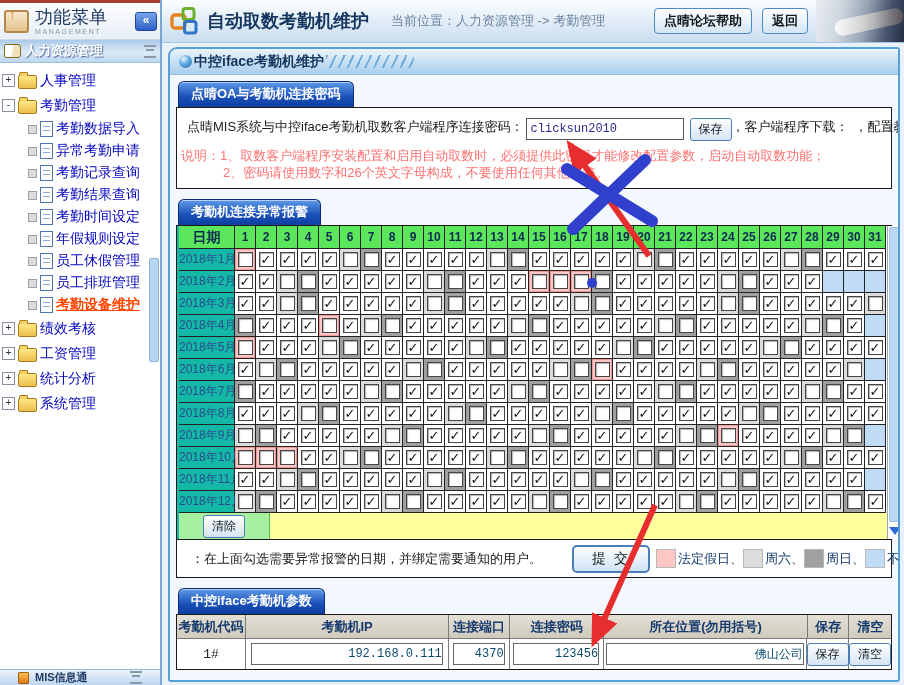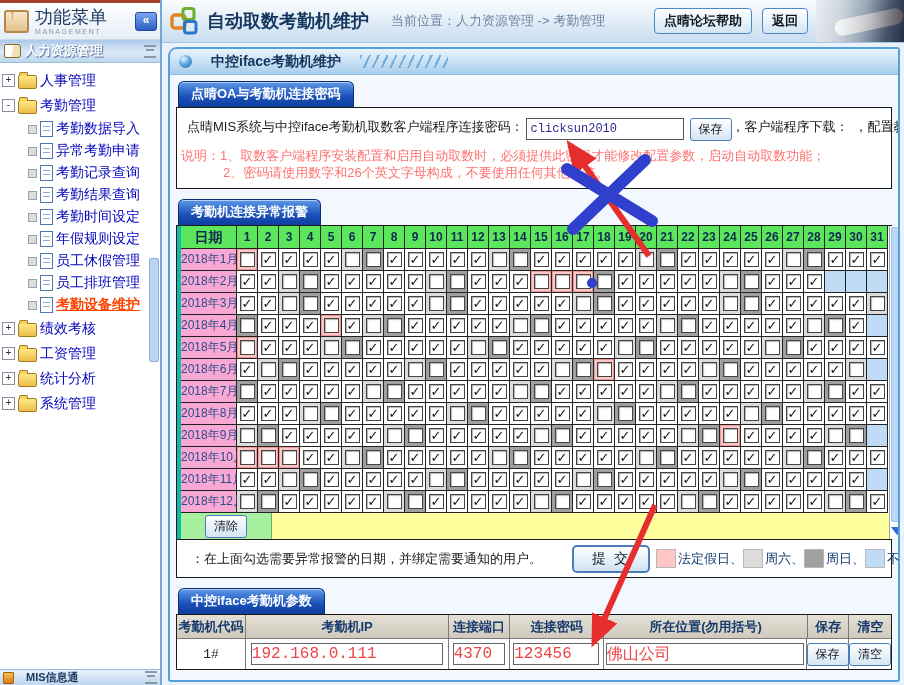--- a/index.html
+++ b/index.html
@@ -28,65 +28,65 @@
   .trow.child{height:22px;padding-left:26px}
   .expander{width:11px;height:11px;border:1px solid #8690A0;background:#fff;font-size:10px;line-height:9px;text-align:center;color:#333;flex:none;cursor:pointer}
   .folder{width:17px;height:12px;background:linear-gradient(#FFE784,#ECBE4E);border:1px solid #A5791C;border-radius:2px;position:relative;flex:none;margin-top:2px}
   .folder::before{content:"";position:absolute;top:-4px;left:0;width:7px;height:3px;background:#F6D25E;border:1px solid #A5791C;border-bottom:none;border-radius:2px 2px 0 0}
   .joint{width:7px;height:7px;border:1px solid #98A2AC;background:#DCDCDC;flex:none}
   .doc{width:11px;height:14px;border:1px solid #5078B0;flex:none;background:
        repeating-linear-gradient(#fff 0 2px,#8FA8D0 2px 3px,#fff 3px 4px);background-size:7px 10px;background-position:2px 2px;background-repeat:no-repeat;background-color:#fff}
   .tlabel{font-size:14px;color:#0404BE;cursor:pointer}
   .tlabel.active{color:#FF4400;text-decoration:underline;font-weight:bold}
   .side-scroll{position:absolute;right:1px;top:258px;width:8px;height:102px;background:#B9D5F1;border:1px solid #8FB4DC;border-radius:2px}
-  .side-foot{height:15px;background:linear-gradient(#EAF2FA,#BDD6EE);border-top:1px solid #92B8DC;display:flex;align-items:center;gap:12px;padding:0 3px}
+  .side-foot{height:15px;background:linear-gradient(#EAF2FA,#BDD6EE);border-top:1px solid #92B8DC;display:flex;align-items:center;gap:6px;padding:0 18px}
   .foot-ic{width:9px;height:10px;background:linear-gradient(#F8C050,#E07818);border:1px solid #A86010;border-radius:1px;flex:none}
   .side-foot .t{font-size:11px;font-weight:bold;color:#1E3A64;flex:1}
 
   
   #main{flex:1;display:flex;flex-direction:column;background:#E9F2FB;min-width:0}
   #topbar{height:42px;background:linear-gradient(#FBFDFE,#C9DDF0);border-bottom:1px solid #A9C7E3;display:flex;align-items:center;flex:none}
   .officeicon{width:30px;height:30px;margin:0 8px 0 7px;flex:none}
   .apptitle{font-size:18px;font-weight:bold;color:#14365E;white-space:nowrap}
   .breadcrumb{font-size:13px;color:#6E84A0;margin-left:22px;white-space:nowrap}
   .tb-btn{margin-left:10px;padding:3px 9px;background:linear-gradient(#FFFFFF,#D3E5F5);border:1px solid #4C88C8;border-radius:4px;font-size:13px;font-weight:bold;color:#101820;cursor:pointer;white-space:nowrap}
   .tb-btn.first{margin-left:auto}
   .photo{width:88px;height:42px;margin-left:8px;flex:none;background:
      linear-gradient(100deg,#E9EDF2 0%,#CBD3DC 30%,#96A4B4 55%,#46536B 80%,#232E44 100%);position:relative;overflow:hidden}
   .photo::after{content:"";position:absolute;left:18px;top:14px;width:70px;height:16px;background:linear-gradient(100deg,rgba(255,255,255,.85),rgba(225,215,205,.55) 60%,rgba(120,100,90,.5));border-radius:8px;transform:rotate(-12deg)}
 
   #panel{margin:4px 4px 3px 6px;flex:1;border:2px solid #57A1D9;border-radius:9px 3px 3px 3px;background:#F2F8FE;overflow:hidden;display:flex;flex-direction:column}
-  .panel-head{height:25px;flex:none;background:linear-gradient(#E9F4FD,#A9CEEC);display:flex;align-items:center;gap:19px;padding-left:9px;border-bottom:1px solid #8FBCE0}
+  .panel-head{height:25px;flex:none;background:linear-gradient(#E9F4FD,#A9CEEC);display:flex;align-items:center;gap:2px;padding-left:9px;border-bottom:1px solid #8FBCE0}
   .sphere{width:13px;height:13px;border-radius:50%;background:radial-gradient(circle at 35% 30%,#EAF6FF,#5FA8E0 45%,#1C5FA0);flex:none}
   .panel-title{font-weight:bold;font-size:14px;color:#14365E;white-space:nowrap}
   .hatch{width:88px;height:13px;background:repeating-linear-gradient(115deg,#74AEDC 0 2px,rgba(0,0,0,0) 2px 8px)}
 
   .tab{display:inline-block;margin:6px 0 0 8px;padding:3px 12px 4px;background:linear-gradient(#5E9AE8,#1A50B8 60%,#0E3FA0);
        color:#fff;font-weight:bold;font-size:13px;border:1px solid #0A2C78;border-bottom:none;border-radius:6px 6px 0 0;
        box-shadow:inset 0 1px 0 rgba(255,255,255,.55);position:relative;z-index:2;white-space:nowrap}
   .sbox{border:1px solid #1A1A1A;background:#fff;margin:0 6px}
 
   
   .pwline{display:flex;align-items:flex-start;padding:10px 8px 2px 10px;white-space:nowrap}
   .pwlabel{font-size:13px;color:#1A1A1A}
   .pwinput{width:148px;height:18px;border:1px solid #555;margin:0 6px 0 2px;padding:1px 4px;font-family:"Liberation Mono","DejaVu Sans Mono",monospace;font-size:12px;color:#2A2A8E}
   .mini-btn{padding:2px 8px;background:linear-gradient(#FEFEFE,#D5E5F4);border:1px solid #4A7EBB;border-radius:3px;font-size:12px;color:#101820;cursor:pointer;white-space:nowrap}
   .inline-ic{margin:0 3px;vertical-align:middle}
   .rednote{color:#FF7272;font-size:13px;line-height:17px;padding:4px 8px 7px 4px;white-space:nowrap}
   .rednote .l2{padding-left:42px}
 
   
   .calwrap{display:flex}
-  .calmain{flex:none;width:708px;border-left:4px solid #14b8a6}
+  .calmain{flex:none;width:708px;border-left:2px solid #14b8a6}
   .chrow,.mrow{display:flex}
   .hcell{width:21px;height:23px;flex:none;background:#5CE65C;border-right:1px solid #222;border-bottom:1px solid #222;
          font-size:12px;font-weight:bold;color:#0B2A50;text-align:center;line-height:23px;box-sizing:border-box}
   .hcell.datehead{width:56px;font-size:14px}
   .mlabel{width:56px;height:22px;flex:none;border-right:1px solid #222;border-bottom:1px solid #222;box-sizing:border-box;
-          font-size:12px;color:#2B4C8C;text-align:center;line-height:21px;background:#f9a8d4;white-space:nowrap}
+          font-size:12px;color:#2B4C8C;text-align:center;line-height:21px;background:#14b8a6;white-space:nowrap}
   .dcell{width:21px;height:22px;flex:none;border-right:1px solid #222;border-bottom:1px solid #222;box-sizing:border-box;
          display:flex;align-items:center;justify-content:center;background:#fff}
   .dcell.sat{background:#DCDCDC}
   .dcell.sun{background:#A0A0A0}
   .dcell.hol{background:#FFC6C6;box-shadow:inset 0 0 0 1px #EE9A9A}
   .dcell.na{background:#BFDBF6}
   .cb{width:13px;height:13px;background:#fff;border:1px solid #444;box-shadow:inset 1px 1px 1px rgba(0,0,0,.3);
       display:flex;align-items:center;justify-content:center;font-size:13px;font-weight:bold;color:#111;line-height:11px;cursor:pointer}
   .cb.on{overflow:visible}
   .striprow{display:flex;height:26px}
@@ -105,21 +105,21 @@
   .sw{width:18px;height:17px;border:1px solid #B8B8B8;margin-right:2px}
   .lgt{font-size:13px;color:#123A6E;white-space:nowrap}
 
   
   .prow,.phead{display:flex}
   .pcell{box-sizing:border-box;border-right:1px solid #7A7A7A;display:flex;align-items:center;justify-content:center}
   .phead .pcell{height:24px;background:linear-gradient(#E4E0D6,#CFCABC);border-bottom:1px solid #7A7A7A;
                 font-size:13px;font-weight:bold;color:#173A6E;white-space:nowrap}
   .prow .pcell{height:30px;background:#fff;font-size:13px}
   .pc0{width:70px}.pc1{width:205px}.pc2{width:62px}.pc3{width:95px}.pc4{width:206px}.pc5{width:42px}.pc6{width:42px;border-right:none}
-  .pinput{border:1px solid #666;height:20px;text-align:left;font-family:"Liberation Mono","DejaVu Sans Mono",monospace;font-size:16px;color:#ef4444;padding:0}
+  .pinput{border:1px solid #666;height:20px;text-align:right;font-family:"Liberation Mono","DejaVu Sans Mono",monospace;font-size:12px;color:#0c4a6e;padding:0}
   .w-ip{width:190px}.w-port{width:50px}.w-pwd{width:84px}.w-loc{width:196px}
   .codecell{font-family:"Liberation Mono","DejaVu Sans Mono",monospace;color:#222}
 
   #anno{position:absolute;left:0;top:0;pointer-events:none;z-index:60}
 </style>
 </head>
 <body>
 
 <div id="app">
 

